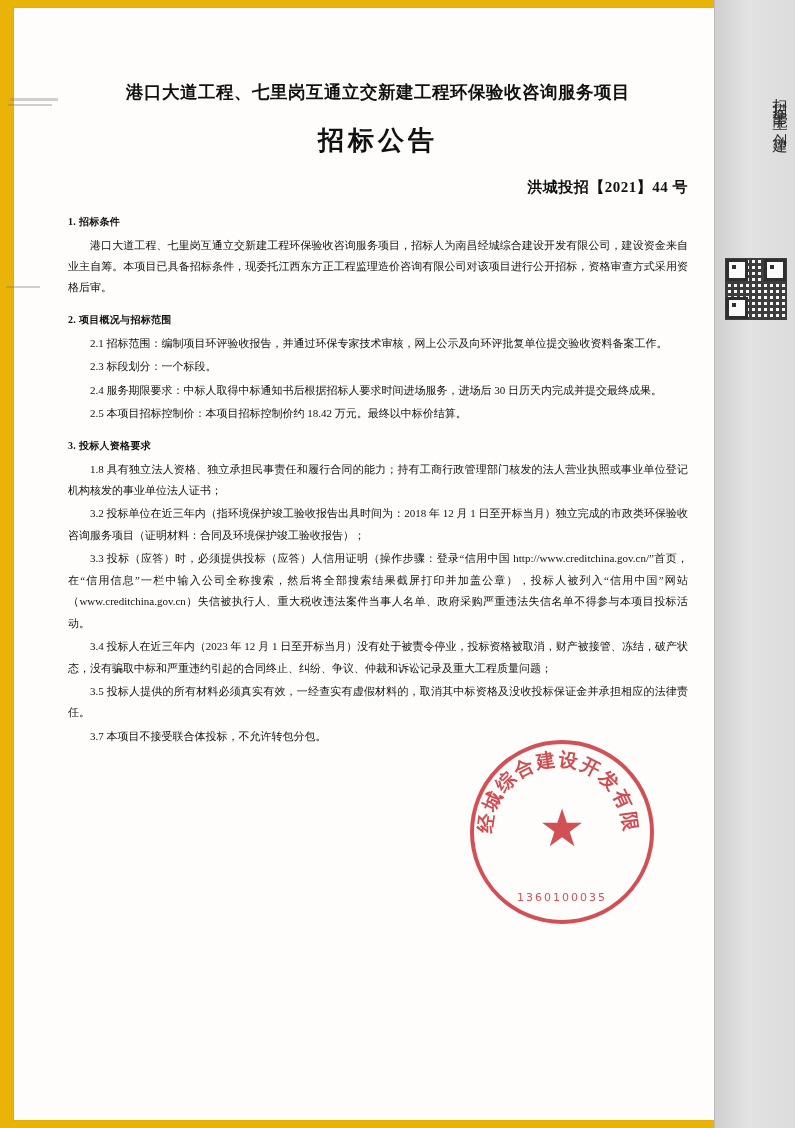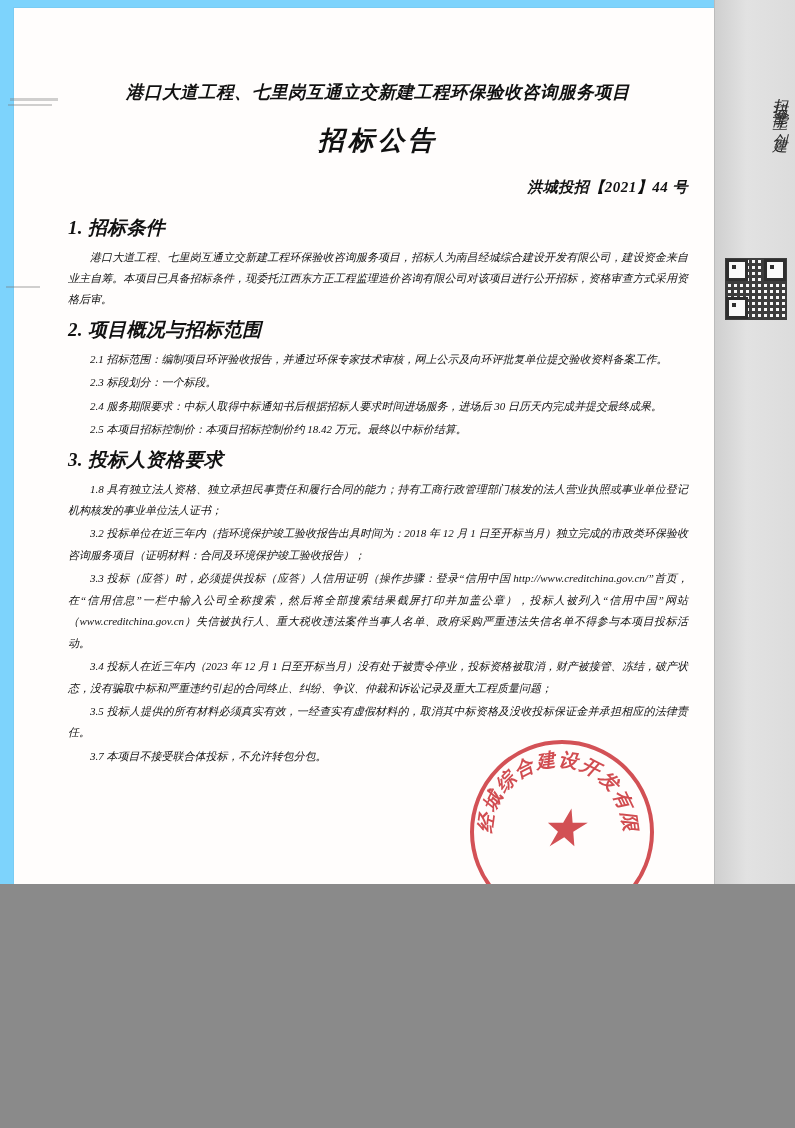--- a/index.html
+++ b/index.html
@@ -3,26 +3,25 @@
 <meta charset="utf-8">
 <style>
   html, body {
     margin: 0;
     padding: 0;
     background: #8a8a8a;
   }
   #page {
     position: relative;
     width: 795px;
-    height: 884px;
-    background: #7dd3fc;
+    height: 1128px;
+    background: #eab308;
     overflow: hidden;
     font-family: "Liberation Serif", "DejaVu Serif", serif;
     color: #111;
-    font-style: italic;
   }
   
   #paper {
     position: absolute;
     left: 14px; top: 8px;
     width: 700px; height: 1112px;
     background: #fffdfc;
     box-shadow: 0 0 0 1px rgba(0,0,0,0.03);
   }
   
@@ -107,23 +106,23 @@
     letter-spacing: 4px;
   }
   .doc-number {
     font-size: 15px;
     font-weight: bold;
     text-align: right;
     margin: 0 0 18px 0;
     letter-spacing: 0.5px;
   }
   .section-title {
-    font-size: 19px;
-    font-weight: bold;
-    margin: 6px 0 6px 0;
+    font-size: 10px;
+    font-weight: bold;
+    margin: 14px 0 6px 0;
     letter-spacing: 0.3px;
   }
   .para {
     font-size: 11px;
     line-height: 1.95;
     margin: 0 0 2px 0;
     text-align: justify;
     text-justify: inter-ideograph;
   }
   .indent { text-indent: 2em; }

